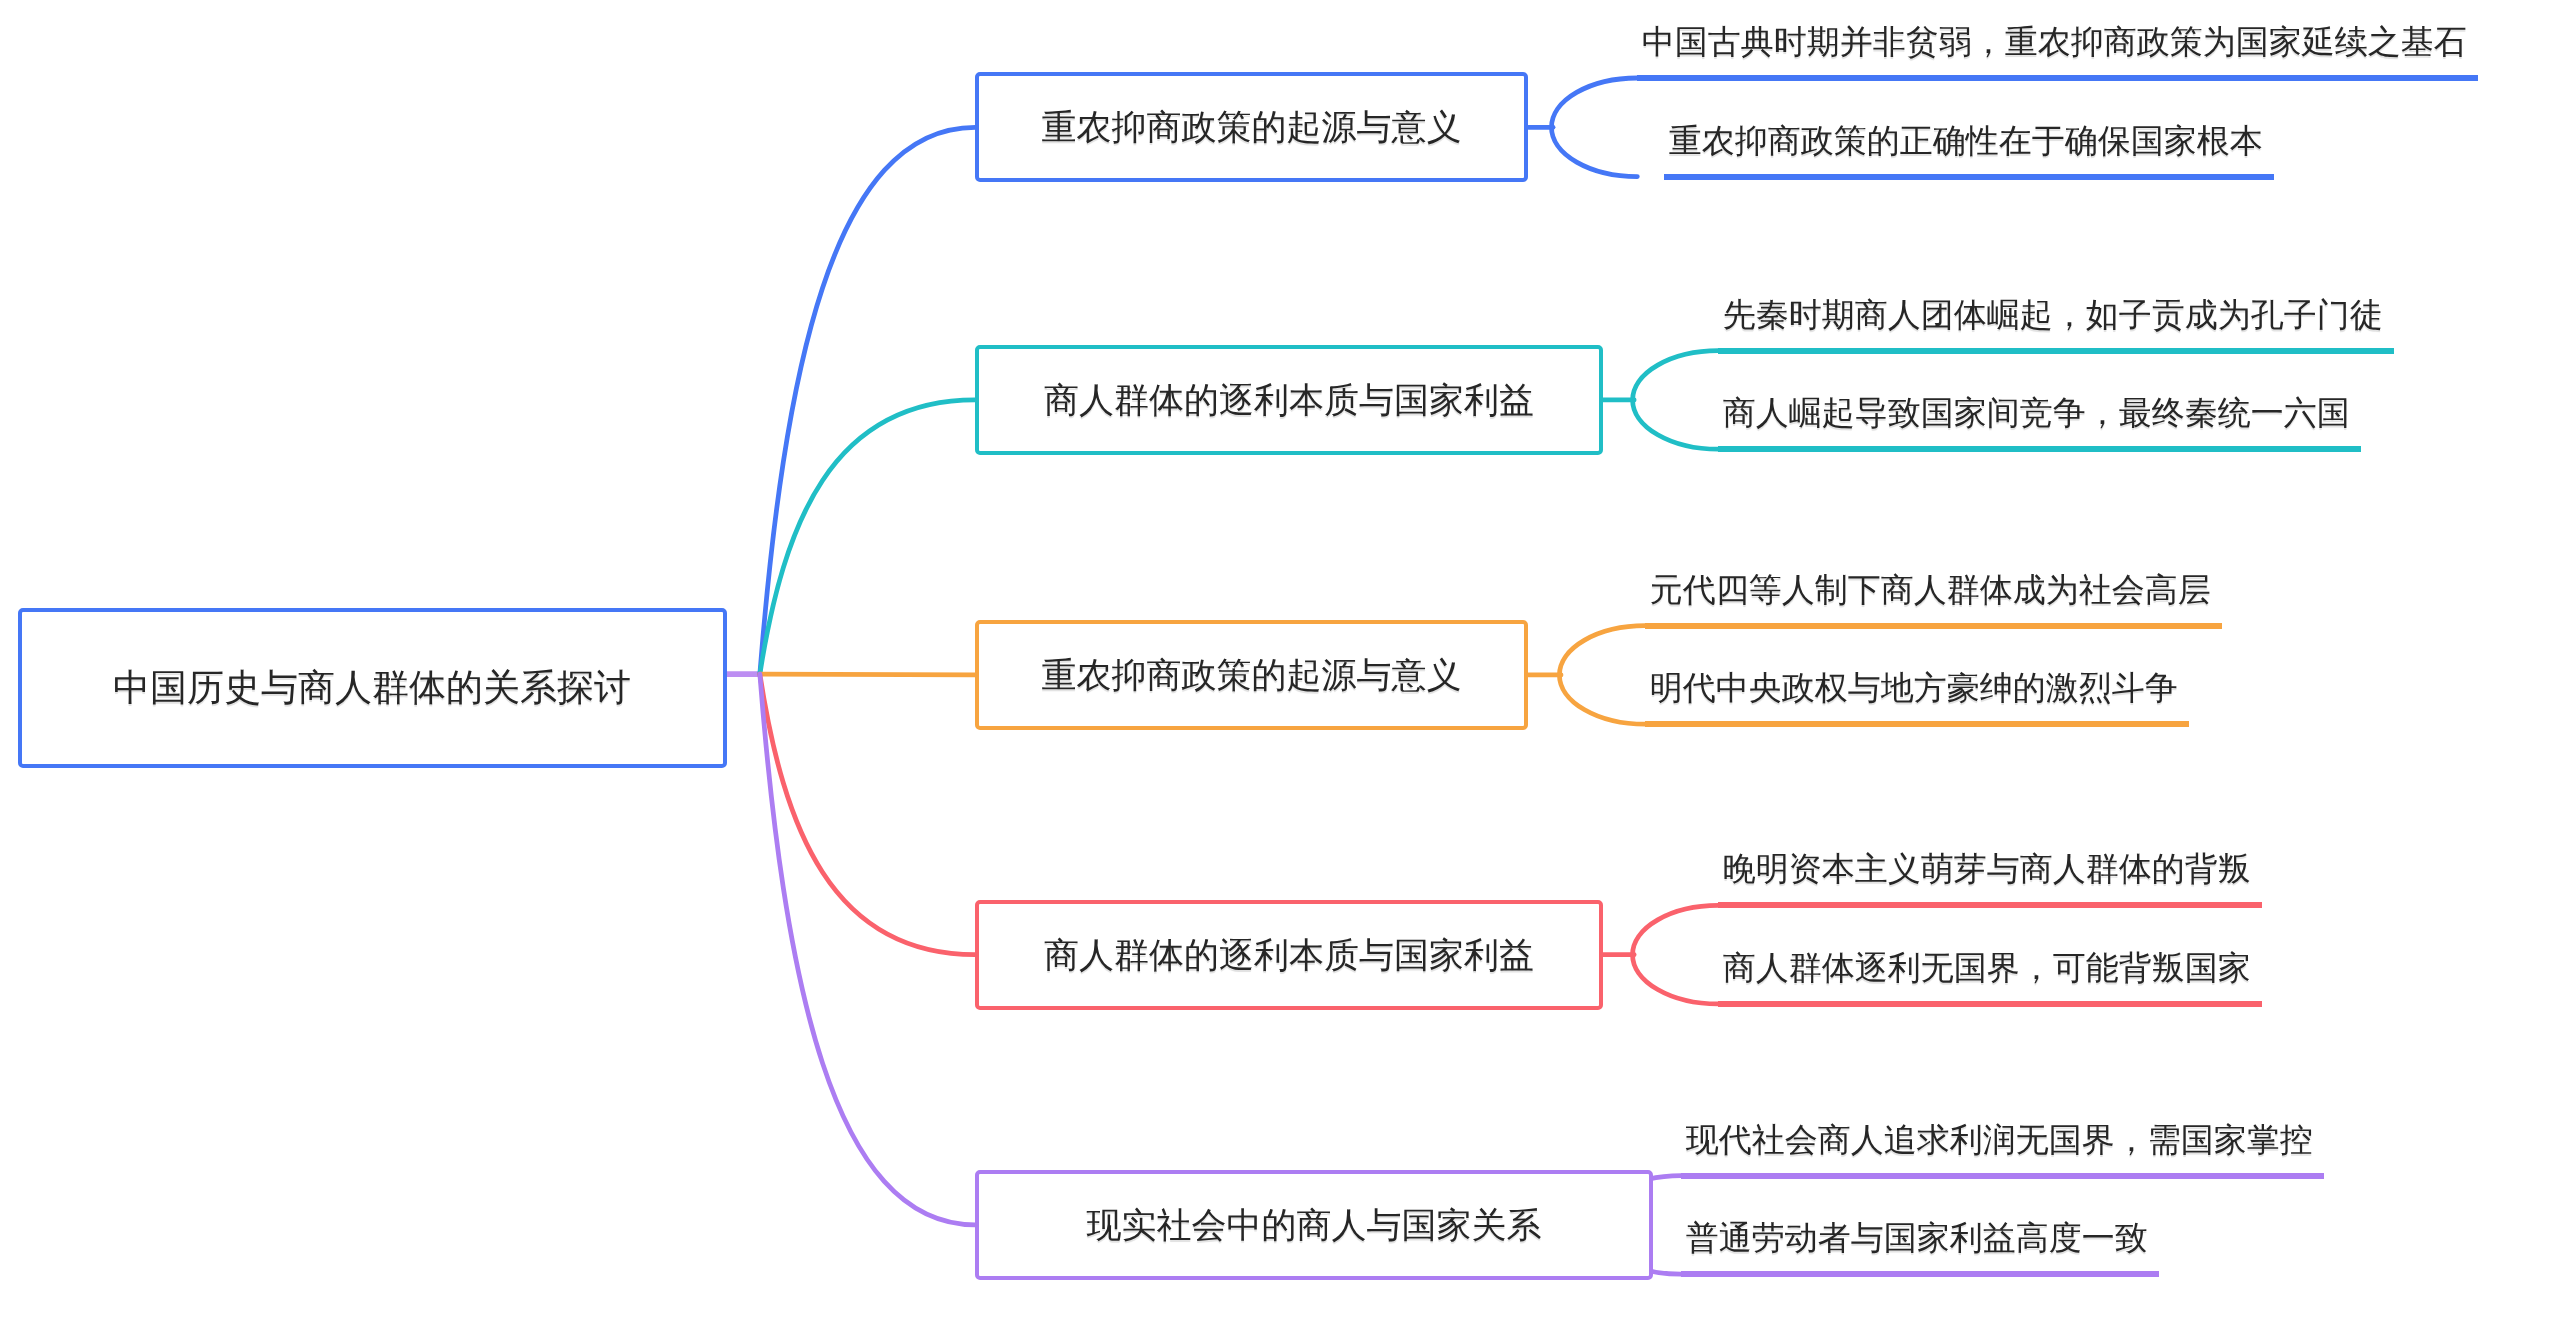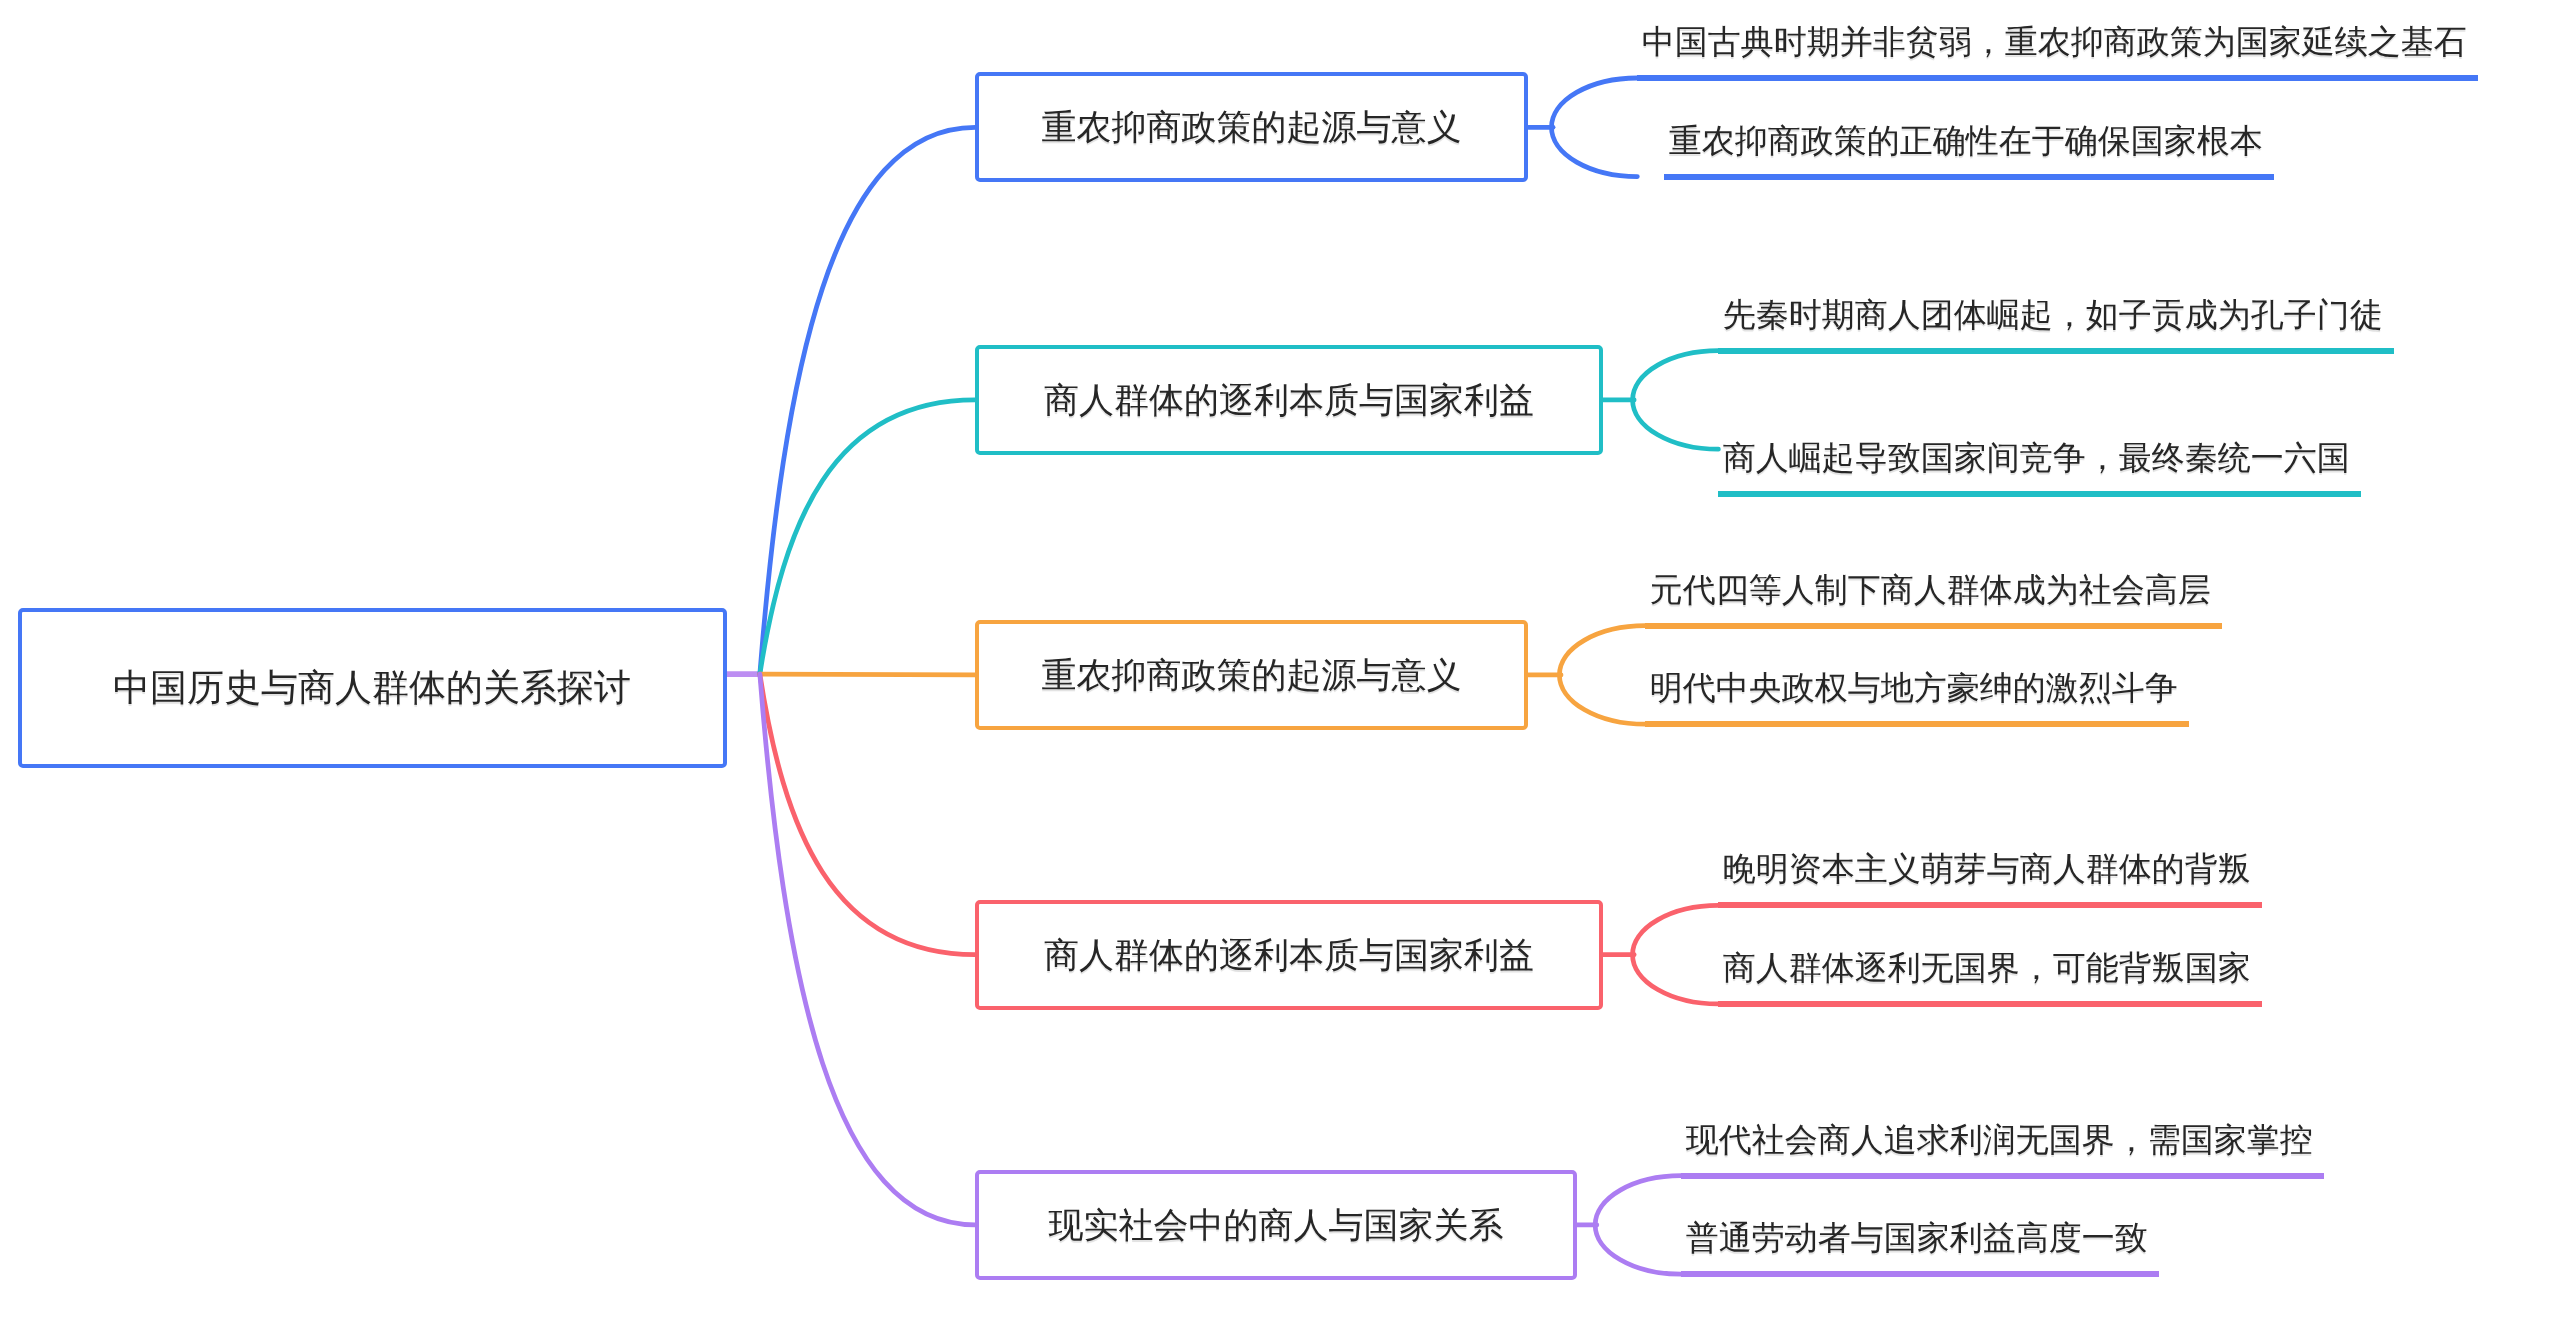--- a/index.html
+++ b/index.html
@@ -74,31 +74,31 @@
   <div id="nodes-layer">
       <div class="node branch-node" style="left: 975px; top: 72px; width: 553px; height: 110px; border-color: rgb(69, 119, 246);">
         <span>重农抑商政策的起源与意义</span>
       </div>
       <div class="leaf" style="left: 1637px; top: 19px; border-bottom-color: rgb(69, 119, 246);"><span>中国古典时期并非贫弱，重农抑商政策为国家延续之基石</span></div>
       <div class="leaf" style="left: 1637px; top: 118px; border-bottom-color: rgb(69, 119, 246); margin-left: 27px;"><span>重农抑商政策的正确性在于确保国家根本</span></div>
       <div class="node branch-node" style="left: 975px; top: 345px; width: 628px; height: 110px; border-color: rgb(32, 190, 198);">
         <span>商人群体的逐利本质与国家利益</span>
       </div>
       <div class="leaf" style="left: 1718px; top: 292px; border-bottom-color: rgb(32, 190, 198);"><span>先秦时期商人团体崛起，如子贡成为孔子门徒</span></div>
-      <div class="leaf" style="left: 1718px; top: 390px; border-bottom-color: rgb(32, 190, 198); margin-top: 45px;"><span>商人崛起导致国家间竞争，最终秦统一六国</span></div>
+      <div class="leaf" style="left: 1718px; top: 390px; border-bottom-color: rgb(32, 190, 198);"><span>商人崛起导致国家间竞争，最终秦统一六国</span></div>
       <div class="node branch-node" style="left: 975px; top: 620px; width: 553px; height: 110px; border-color: rgb(247, 164, 64);">
         <span>重农抑商政策的起源与意义</span>
       </div>
       <div class="leaf" style="left: 1645px; top: 567px; border-bottom-color: rgb(247, 164, 64);"><span>元代四等人制下商人群体成为社会高层</span></div>
       <div class="leaf" style="left: 1645px; top: 665px; border-bottom-color: rgb(247, 164, 64);"><span>明代中央政权与地方豪绅的激烈斗争</span></div>
       <div class="node branch-node" style="left: 975px; top: 900px; width: 628px; height: 110px; border-color: rgb(250, 98, 108);">
         <span>商人群体的逐利本质与国家利益</span>
       </div>
       <div class="leaf" style="left: 1718px; top: 846px; border-bottom-color: rgb(250, 98, 108);"><span>晚明资本主义萌芽与商人群体的背叛</span></div>
       <div class="leaf" style="left: 1718px; top: 945px; border-bottom-color: rgb(250, 98, 108);"><span>商人群体逐利无国界，可能背叛国家</span></div>
-      <div class="node branch-node" style="left: 975px; top: 1170px; width: 602px; height: 110px; border-color: rgb(172, 125, 242);">
+      <div class="node branch-node" style="left: 975px; top: 1170px; width: 678px; height: 110px; border-color: rgb(172, 125, 242);">
         <span>现实社会中的商人与国家关系</span>
       </div>
       <div class="leaf" style="left: 1681px; top: 1117px; border-bottom-color: rgb(172, 125, 242);"><span>现代社会商人追求利润无国界，需国家掌控</span></div>
       <div class="leaf" style="left: 1681px; top: 1215px; border-bottom-color: rgb(172, 125, 242);"><span>普通劳动者与国家利益高度一致</span></div>
     </div>
 </div>
 
 
 </body></html>

